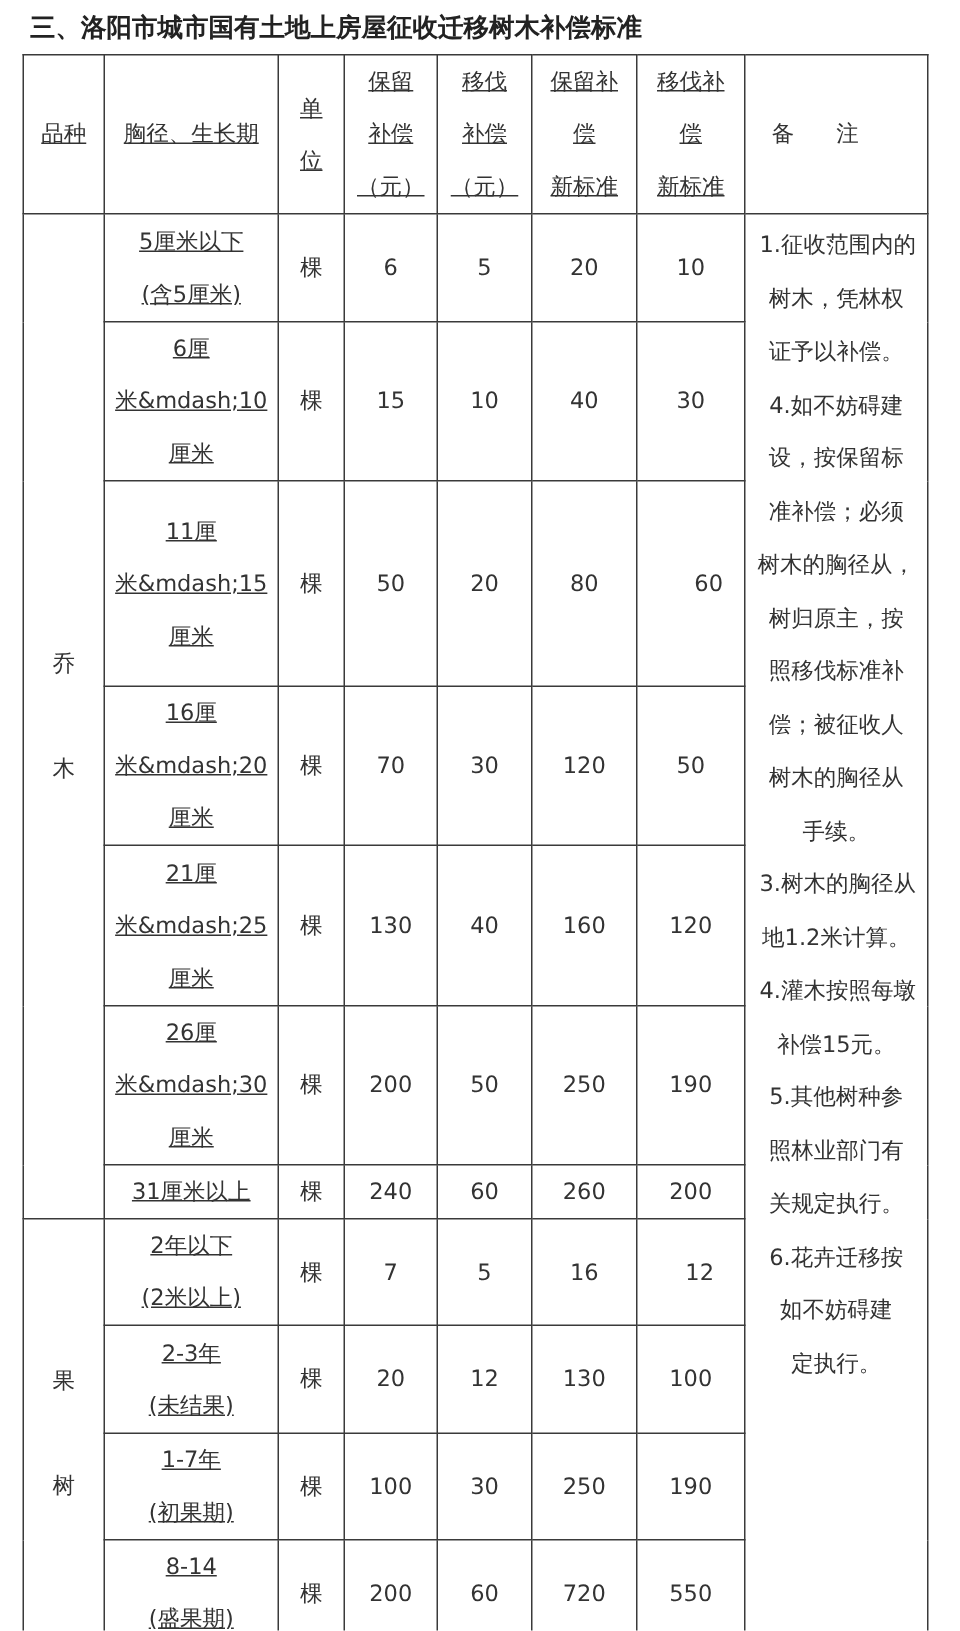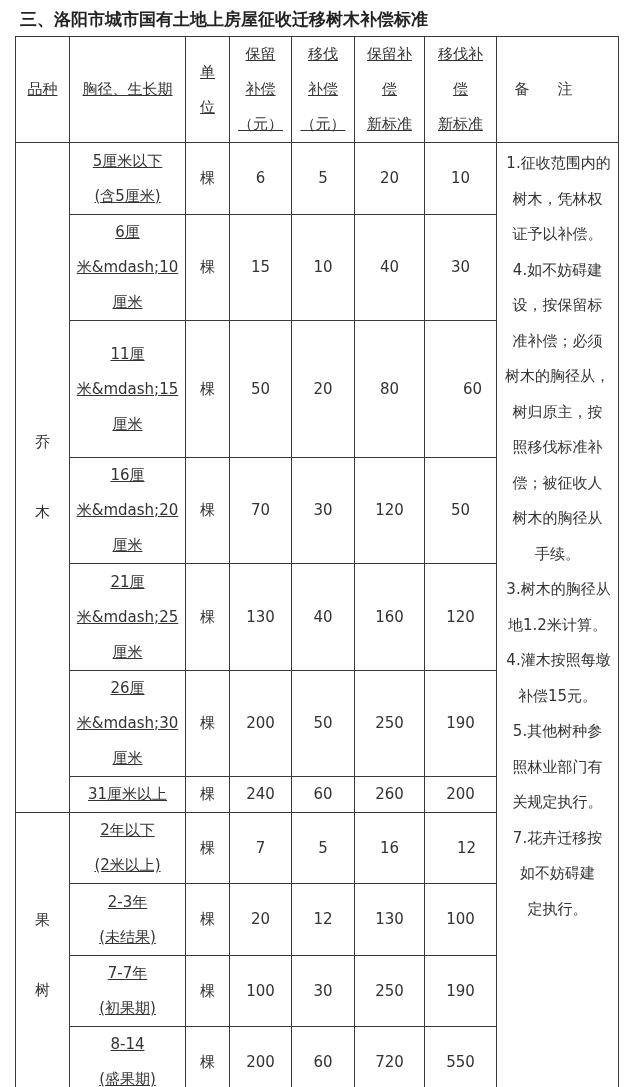--- a/index.html
+++ b/index.html
@@ -127,21 +127,21 @@
         <span class="line">偿；被征收人</span>
         <span class="line">树木的胸径从</span>
         <span class="line">手续。</span>
         <span class="line left">3.树木的胸径从</span>
         <span class="line">地1.2米计算。</span>
         <span class="line left">4.灌木按照每墩</span>
         <span class="line">补偿15元。</span>
         <span class="line">5.其他树种参</span>
         <span class="line">照林业部门有</span>
         <span class="line">关规定执行。</span>
-        <span class="line">7.花卉迁移按</span>
+        <span class="line">6.花卉迁移按</span>
         <span class="line">如不妨碍建</span>
         <span class="line">定执行。</span>
       </td>
     </tr>
 
     <tr style="height:106px">
       <td class="ml">6厘
 米&amp;mdash;10
 厘米</td>
       <td>棵</td>
@@ -221,21 +221,21 @@
       <td class="ml">2-3年
 (未结果)</td>
       <td>棵</td>
       <td>20</td>
       <td>12</td>
       <td>130</td>
       <td>100</td>
     </tr>
 
     <tr style="height:71px">
-      <td class="ml">7-7年
+      <td class="ml">1-7年
 (初果期)</td>
       <td>棵</td>
       <td>100</td>
       <td>30</td>
       <td>250</td>
       <td>190</td>
     </tr>
 
     <tr style="height:71px">
       <td class="ml">8-14

